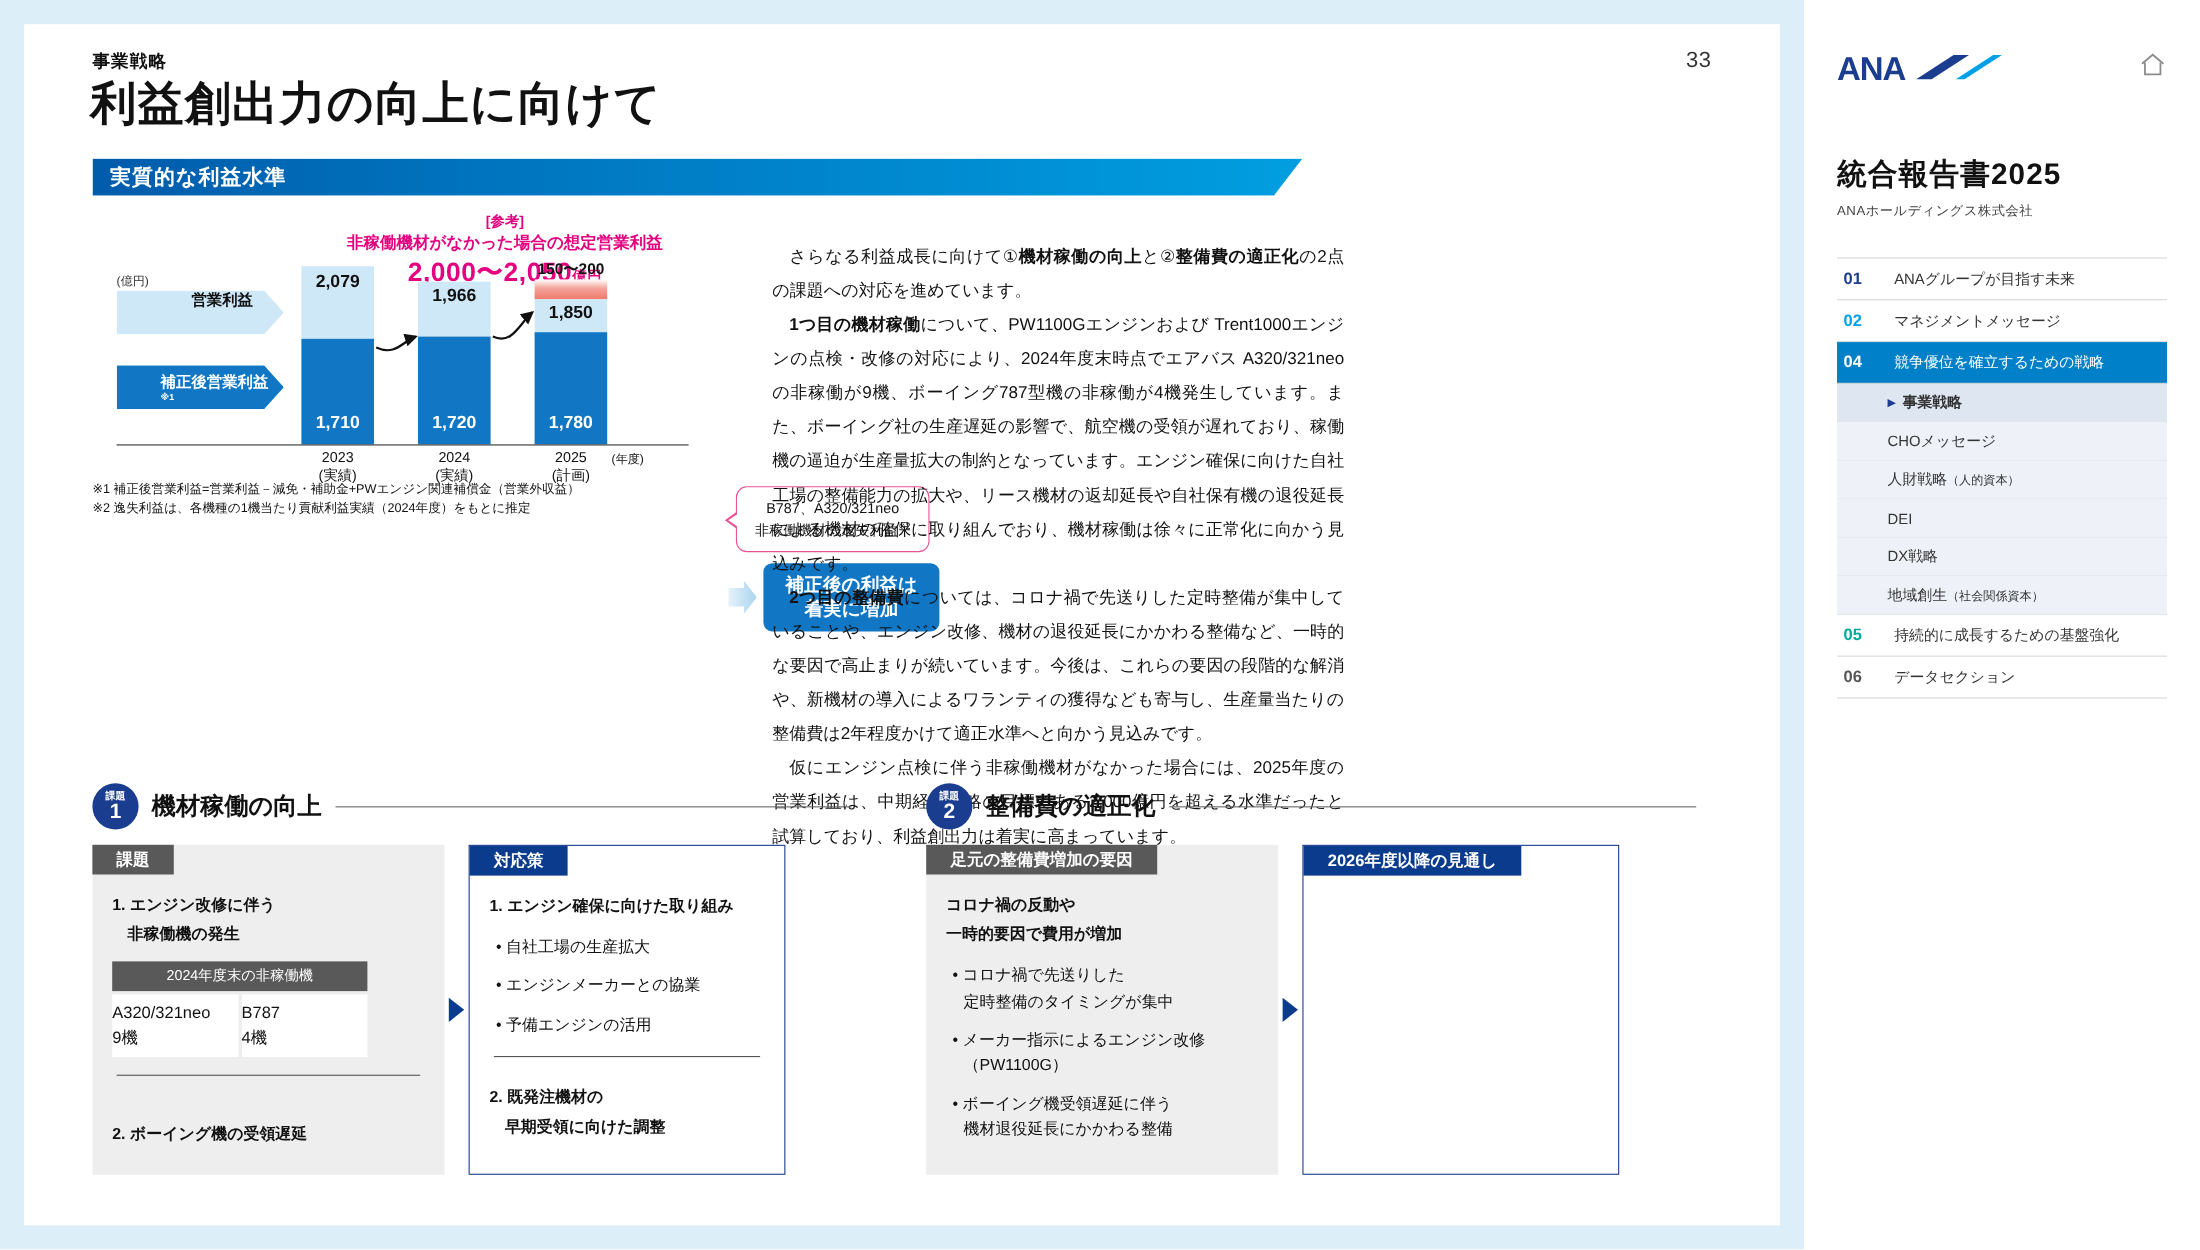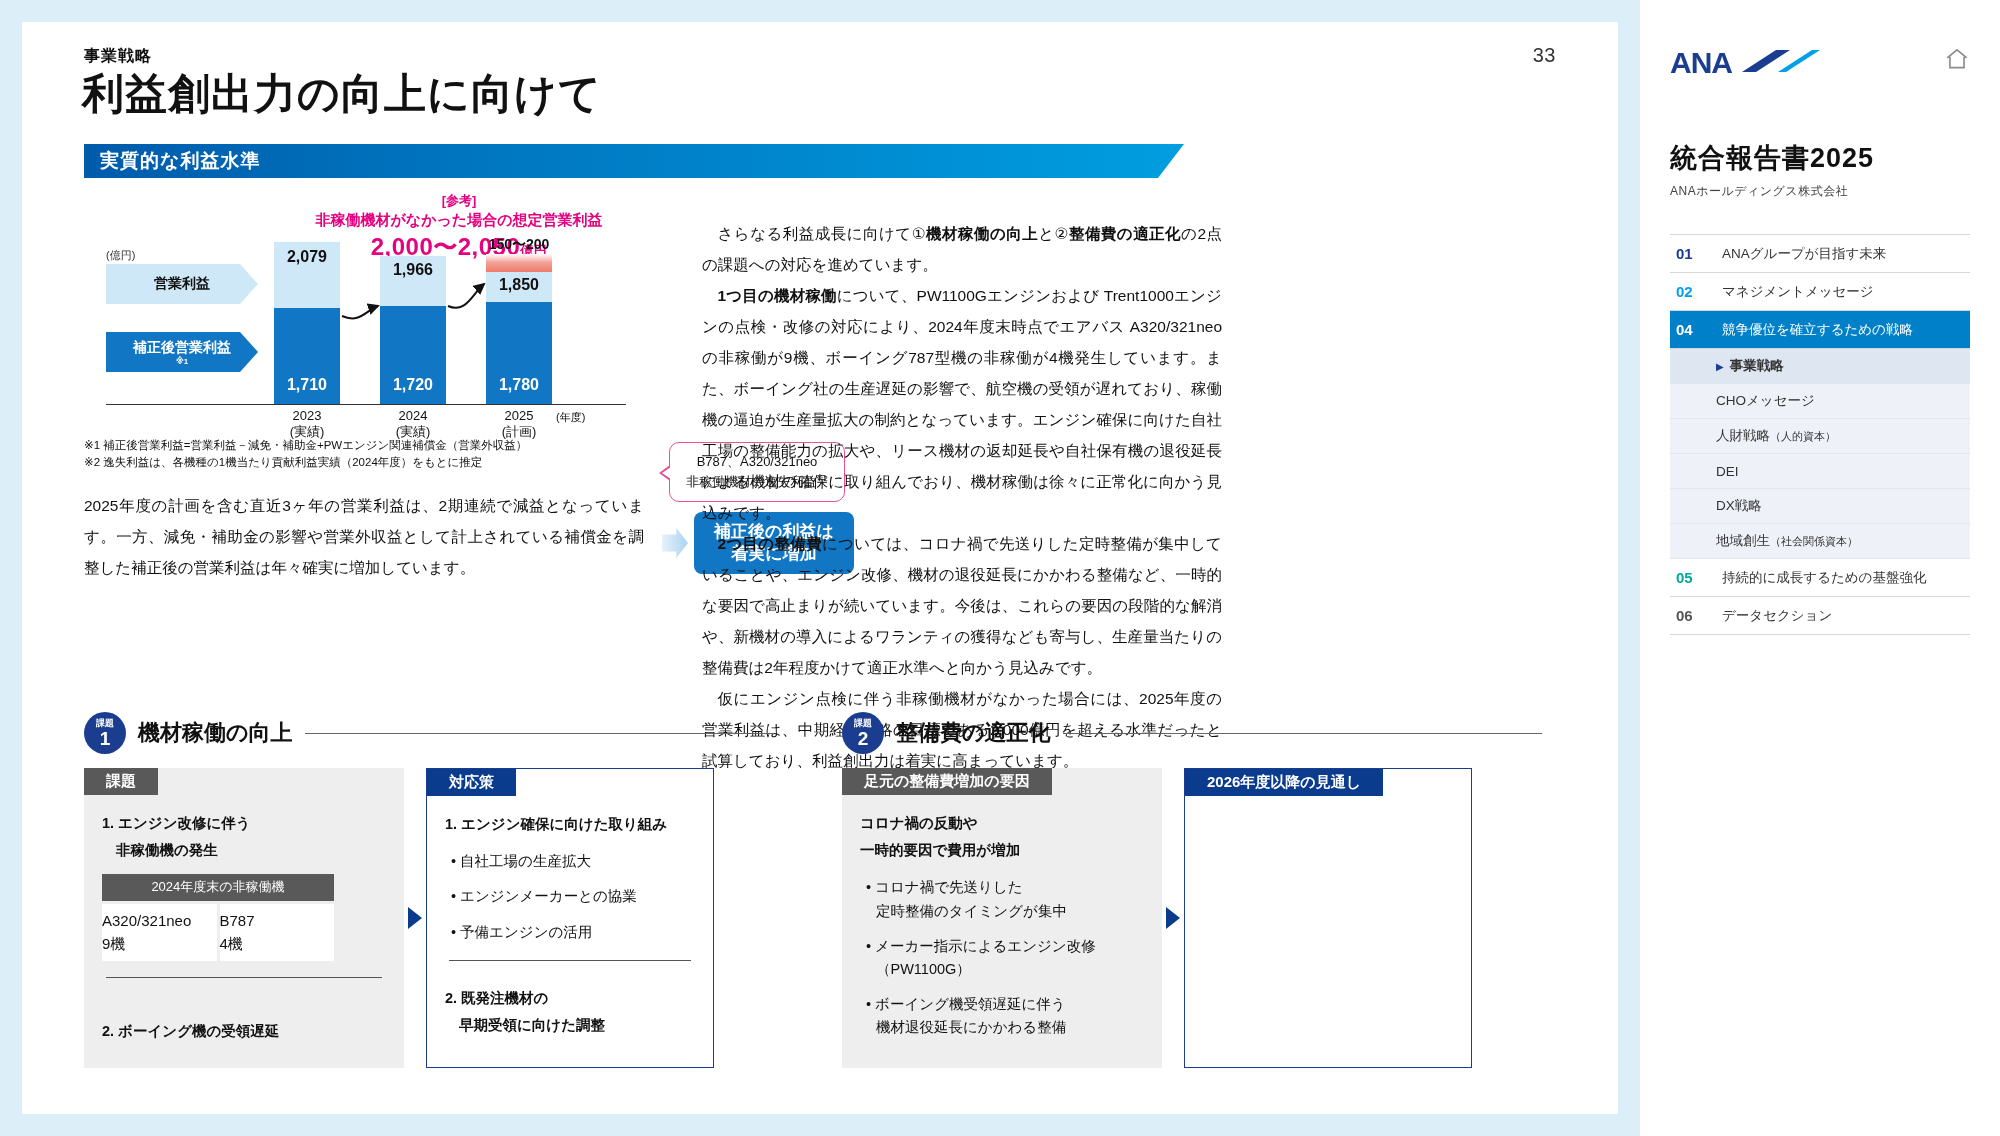--- a/index.html
+++ b/index.html
@@ -46,23 +46,23 @@
   .chart-box { position: absolute; left: 62px; top: 170px; width: 560px; height: 260px; }
   .ref-block { position:absolute; left: 190px; top: 0px; width: 370px; text-align:center; }
   .ref-tag { font-size: 13px; color:#e4007f; font-weight:700; }
   .ref-line1 { font-size: 15px; color:#e4007f; font-weight:700; margin-top:1px; }
   .ref-line2 { font-size: 24px; color:#e4007f; font-weight:700; letter-spacing:.5px; margin-top:1px;}
   .ref-line2 .unit { font-size: 13px; }
 
   .axis-unit { position:absolute; left: 22px; top: 56px; font-size:11px; color:#333; }
 
   .legend-arrow {
-    position:absolute; height:40px; display:flex; align-items:center; justify-content:center;
+    position:absolute; height:40px; display:flex; align-items:flex-start; justify-content:center;
     clip-path: polygon(0 0, calc(100% - 18px) 0, 100% 50%, calc(100% - 18px) 100%, 0 100%);
-    font-size:14px; font-weight:700;
+    font-size:14px; font-weight:700;padding-left:40px;
   }
   .legend-op { left: 22px; top: 72px; width: 152px; background:#cfe8f8; color:#111; }
   .legend-adj { left: 22px; top: 140px; width: 152px; background:#1177c4; color:#fff;flex-direction:column; }
   .legend-adj sup { font-size:8px; }
 
   .plot { position:absolute; left: 190px; top: 40px; width: 290px; height: 172px; }
   .bargroup { position:absolute; bottom:0; width:66px; }
   .bar-top { width:100%; background:#cfe8f8; position:relative; }
   .bar-bottom { width:100%; background:#1177c4; position:relative; }
   .bar-red { width:100%; background:linear-gradient(180deg,#fff 0%, #f4a49a 45%, #ef7a6b 100%); }
@@ -280,21 +280,20 @@
           <div>補正後の利益は</div>
           <div>着実に増加</div>
         </div>
       </div>
 
       <div class="notes">
         <div>※1 補正後営業利益=営業利益－減免・補助金+PWエンジン関連補償金（営業外収益）</div>
         <div>※2 逸失利益は、各機種の1機当たり貢献利益実績（2024年度）をもとに推定</div>
       </div>
 
-      <div class="left-para">2025年度の計画を含む直近3ヶ年の営業利益は、2期連続で減益となっています。一方、減免・補助金の影響や営業外収益として計上されている補償金を調整した補正後の営業利益は年々確実に増加しています。</div>
 
       <div class="right-col">
         <p>
           <span>さらなる利益成長に向けて①</span><b>機材稼働の向上</b><span>と②</span><b>整備費の適正化</b><span>の2点の課題への対応を進めています。</span>
         </p>
         <p>
           <b>1つ目の機材稼働</b><span>について、PW1100Gエンジンおよび Trent1000エンジンの点検・改修の対応により、2024年度末時点でエアバス A320/321neoの非稼働が9機、ボーイング787型機の非稼働が4機発生しています。また、ボーイング社の生産遅延の影響で、航空機の受領が遅れており、稼働機の逼迫が生産量拡大の制約となっています。エンジン確保に向けた自社工場の整備能力の拡大や、リース機材の返却延長や自社保有機の退役延長による機材の確保に取り組んでおり、機材稼働は徐々に正常化に向かう見込みです。</span>
         </p>
         <p>
           <b>2つ目の整備費</b><span>については、コロナ禍で先送りした定時整備が集中していることや、エンジン改修、機材の退役延長にかかわる整備など、一時的な要因で高止まりが続いています。今後は、これらの要因の段階的な解消や、新機材の導入によるワランティの獲得なども寄与し、生産量当たりの整備費は2年程度かけて適正水準へと向かう見込みです。</span>

